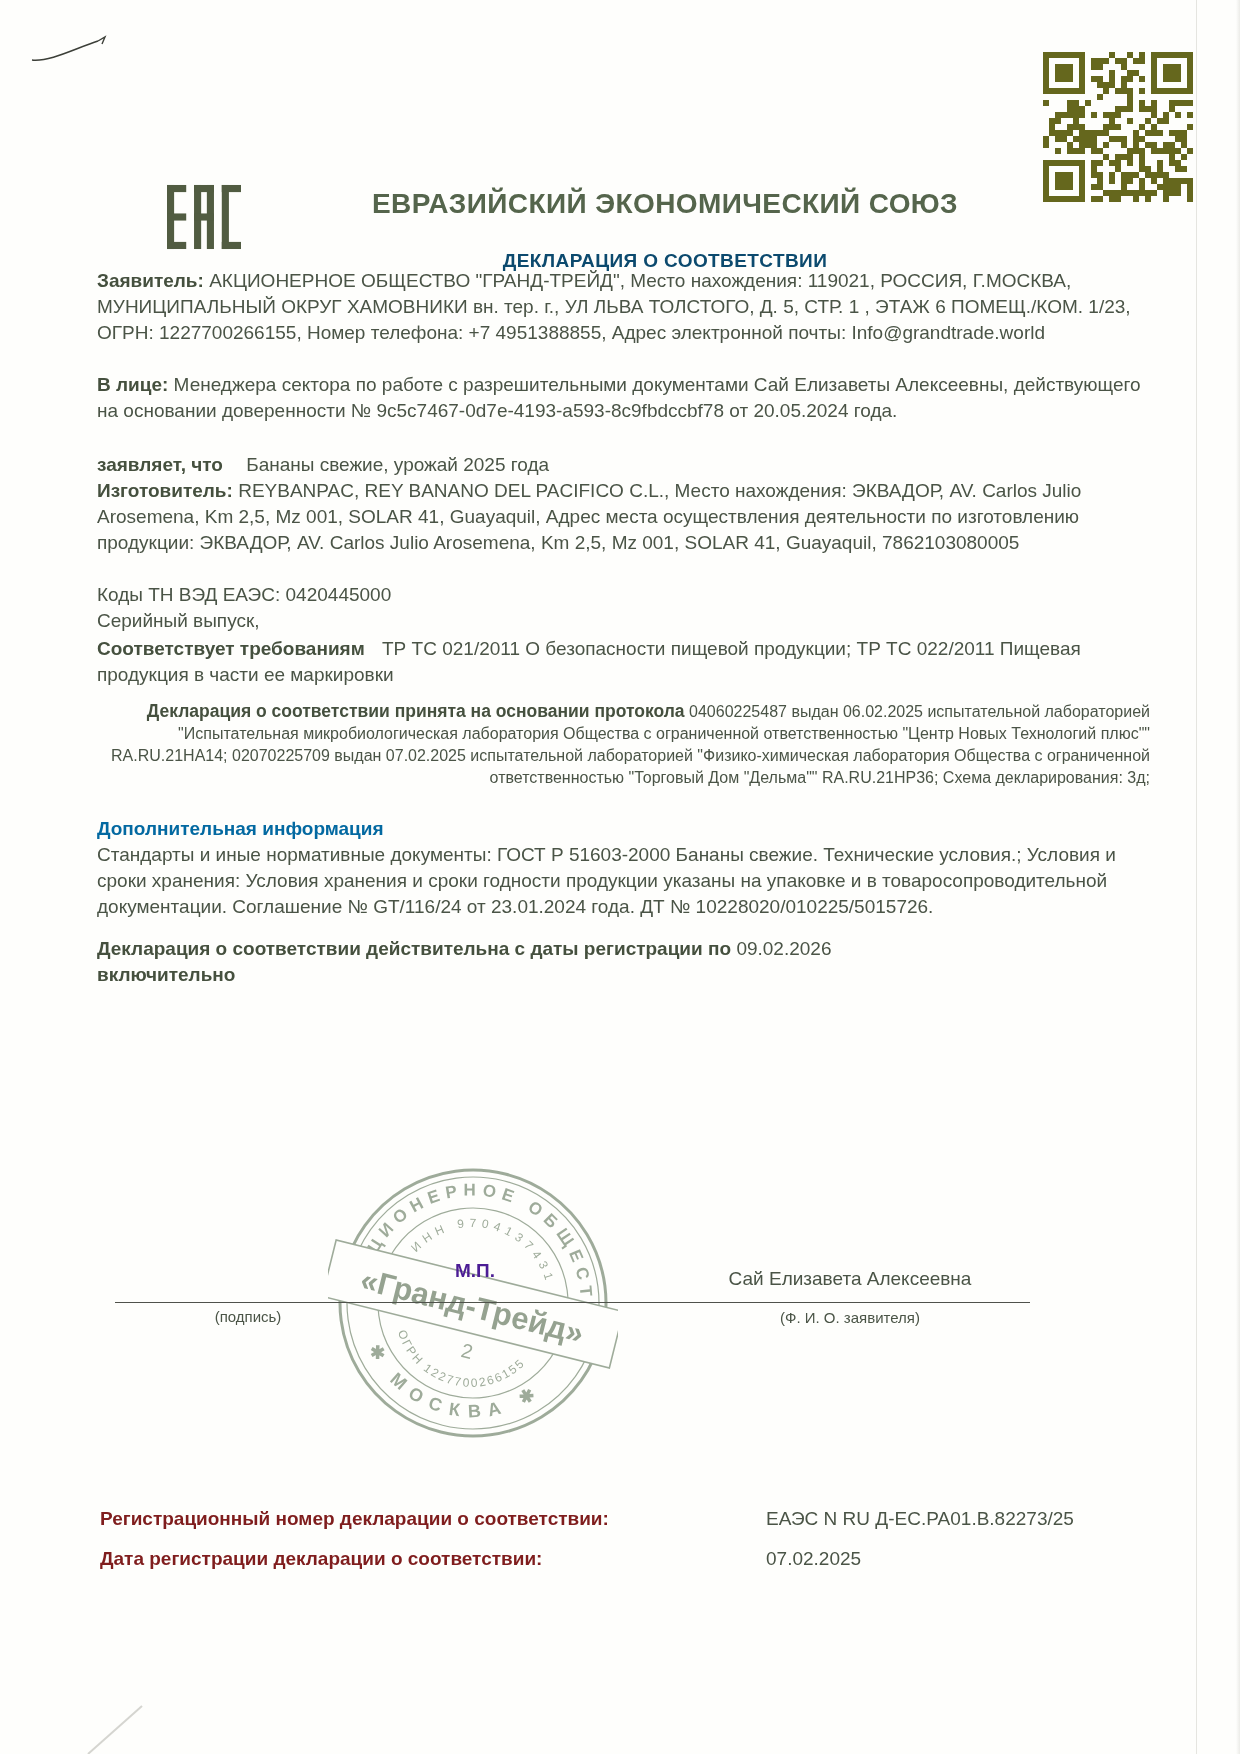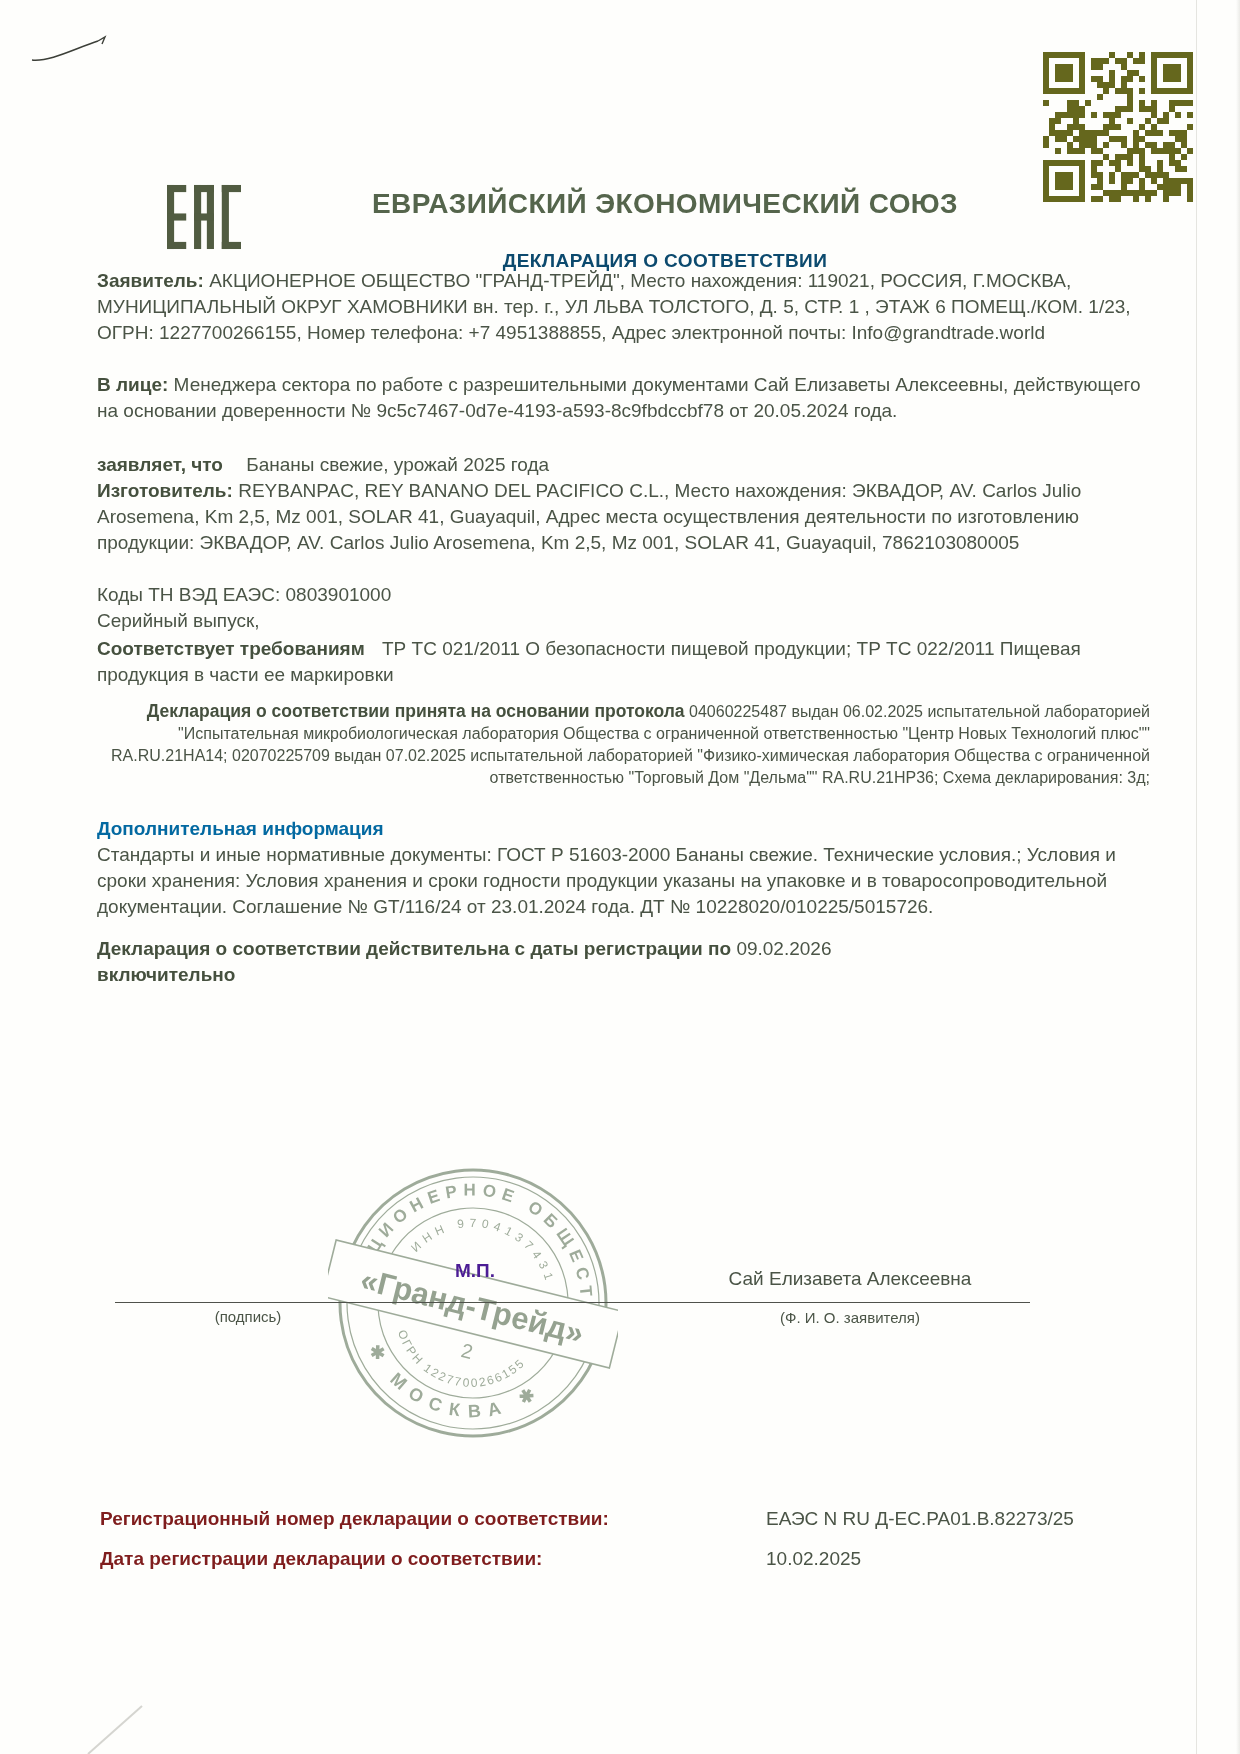--- a/index.html
+++ b/index.html
@@ -336,21 +336,21 @@
   <div class="para p-declares">
     <b>заявляет, что</b>
     <span class="val">Бананы свежие, урожай 2025 года</span>
   </div>
 
   <div class="para p-manufacturer">
     <b>Изготовитель:</b>
     <span>REYBANPAC, REY BANANO DEL PACIFICO C.L., Место нахождения: ЭКВАДОР, AV. Carlos Julio Arosemena, Km 2,5, Mz 001, SOLAR 41, Guayaquil, Адрес места осуществления деятельности по изготовлению продукции: ЭКВАДОР, AV. Carlos Julio Arosemena, Km 2,5, Mz 001, SOLAR 41, Guayaquil, 7862103080005</span>
   </div>
 
-  <div class="para p-tnved">Коды ТН ВЭД ЕАЭС: 0803901000</div>
+  <div class="para p-tnved">Коды ТН ВЭД ЕАЭС: 0420445000</div>
   <div class="para p-serial">Серийный выпуск,</div>
 
   <div class="para p-compliance">
     <b>Соответствует требованиям</b>
     <span class="val">ТР ТС 021/2011 О безопасности пищевой продукции; ТР ТС 022/2011 Пищевая продукция в части ее маркировки</span>
   </div>
 
   <div class="para p-basis">
     <b>Декларация о соответствии принята на основании протокола</b>
     <span>04060225487 выдан 06.02.2025 испытательной лабораторией "Испытательная микробиологическая лаборатория Общества с ограниченной ответственностью "Центр Новых Технологий плюс"" RA.RU.21НА14; 02070225709 выдан 07.02.2025  испытательной лабораторией "Физико-химическая лаборатория Общества с ограниченной ответственностью "Торговый Дом "Дельма"" RA.RU.21НР36; Схема декларирования: 3д;</span>
@@ -398,21 +398,21 @@
 
   <div class="mp-label">М.П.</div>
   <div class="sig-line"></div>
   <div class="cap cap-sign">(подпись)</div>
   <div class="sig-name">Сай Елизавета Алексеевна</div>
   <div class="cap cap-fio">(Ф. И. О. заявителя)</div>
 
   <div class="reg-label r1">Регистрационный номер декларации о соответствии:</div>
   <div class="reg-value r1">ЕАЭС N RU Д-ЕС.РА01.В.82273/25</div>
   <div class="reg-label r2">Дата регистрации декларации о соответствии:</div>
-  <div class="reg-value r2">10.02.2025</div>
+  <div class="reg-value r2">07.02.2025</div>
 
   <div class="crease-right"></div>
   <div class="edge-shade"></div>
   <svg class="fold-bl" viewBox="0 0 80 54">
     <path d="M8 54 L 62 6" stroke="#b9b9b2" stroke-width="2" fill="none" opacity=".6"></path>
   </svg>
 
 </div>
 
 </body></html>

